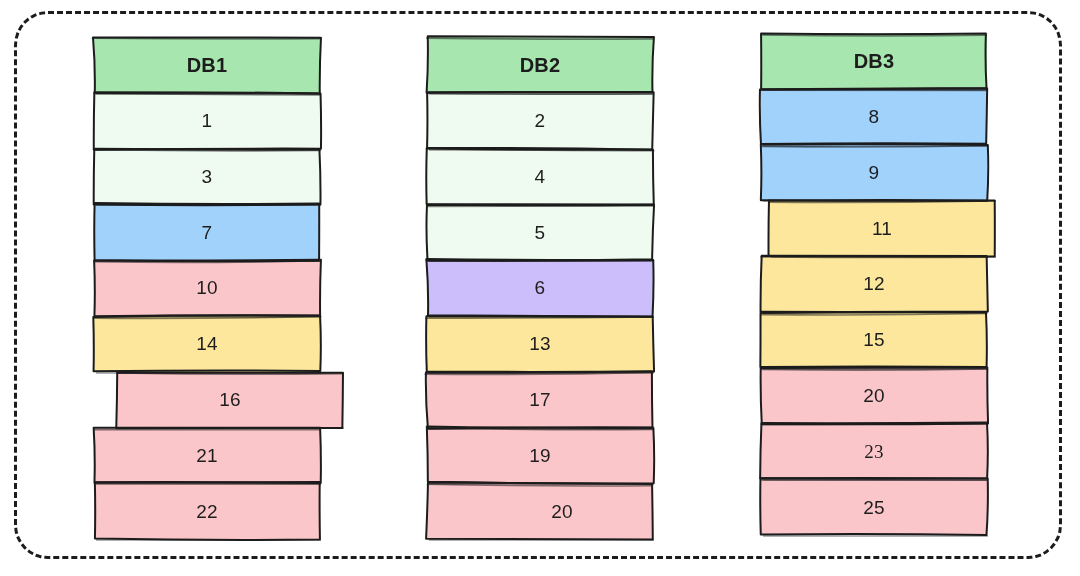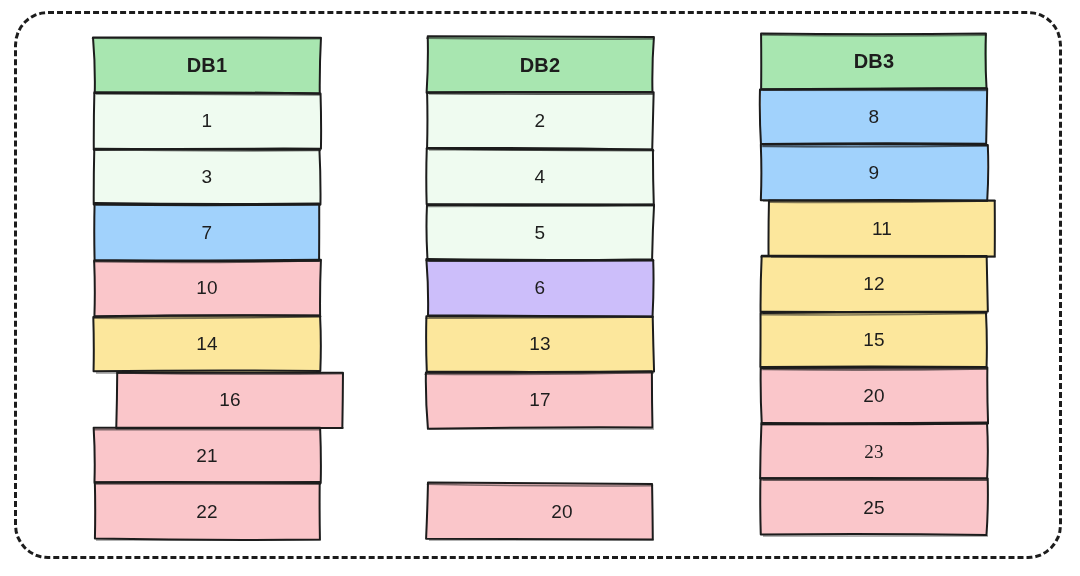--- a/index.html
+++ b/index.html
@@ -220,20 +220,28 @@
           <span class="cell-label">13</span>
         </div>
         <div class="db-cell" style="position: absolute; left: 0px; top: 334.667px; width: 226px; height: 56px;">
           <div class="cell-fill" style="background: rgb(250, 198, 202);"></div>
           <svg class="sketch-border" width="234" height="63.77777777777778" viewBox="0 0 234 63.77777777777778">
             <path d="M 2.92 4.33 Q 117.19 5.16 228.92 3.10 Q 228.86 31.91 229.48 59.34 Q 116.40 58.73 4.94 60.73 Q 2.44 32.73 2.92 4.33 Z" fill="none" stroke="#1c1c1c" stroke-width="2" stroke-linejoin="round" stroke-linecap="round"></path>
             <path d="M 2.10 6.12 Q 117.30 7.07 229.53 4.31" fill="none" stroke="rgba(28,28,28,0.55)" stroke-width="1.6" stroke-linecap="round"></path>
           </svg>
           <span class="cell-label">17</span>
         </div>
+        <div class="db-cell" style="position: absolute; left: 0px; top: 390.444px; width: 226px; height: 55.7778px;">
+          <div class="cell-fill" style="background: rgb(250, 198, 202);"></div>
+          <svg class="sketch-border" width="234" height="63.77777777777778" viewBox="0 0 234 63.77777777777778">
+            <path d="M 3.78 3.44 Q 117.21 5.41 230.39 4.86 Q 231.80 32.04 230.73 60.31 Q 117.16 60.76 4.82 58.88 Q 4.85 30.88 3.78 3.44 Z" fill="none" stroke="#1c1c1c" stroke-width="2" stroke-linejoin="round" stroke-linecap="round"></path>
+            <path d="M 3.99 4.31 Q 118.80 7.72 230.60 6.49" fill="none" stroke="rgba(28,28,28,0.55)" stroke-width="1.6" stroke-linecap="round"></path>
+          </svg>
+          <span class="cell-label">19</span>
+        </div>
         <div class="db-cell" style="position: absolute; left: 0px; top: 446.222px; width: 226px; height: 55.7778px; padding-left: 44px;">
           <div class="cell-fill" style="background: rgb(250, 198, 202);"></div>
           <svg class="sketch-border" width="234" height="63.77777777777778" viewBox="0 0 234 63.77777777777778">
             <path d="M 4.96 3.49 Q 117.47 4.04 229.11 4.90 Q 229.59 31.61 229.82 60.42 Q 116.91 59.80 3.07 59.74 Q 4.35 31.70 4.96 3.49 Z" fill="none" stroke="#1c1c1c" stroke-width="2" stroke-linejoin="round" stroke-linecap="round"></path>
             <path d="M 4.40 5.28 Q 116.66 7.59 229.44 6.77" fill="none" stroke="rgba(28,28,28,0.55)" stroke-width="1.6" stroke-linecap="round"></path>
           </svg>
           <span class="cell-label">20</span>
         </div>
       </div>
       <div class="db-column" style="left: 761px; top: 33px; width: 226px; height: 502px;">

